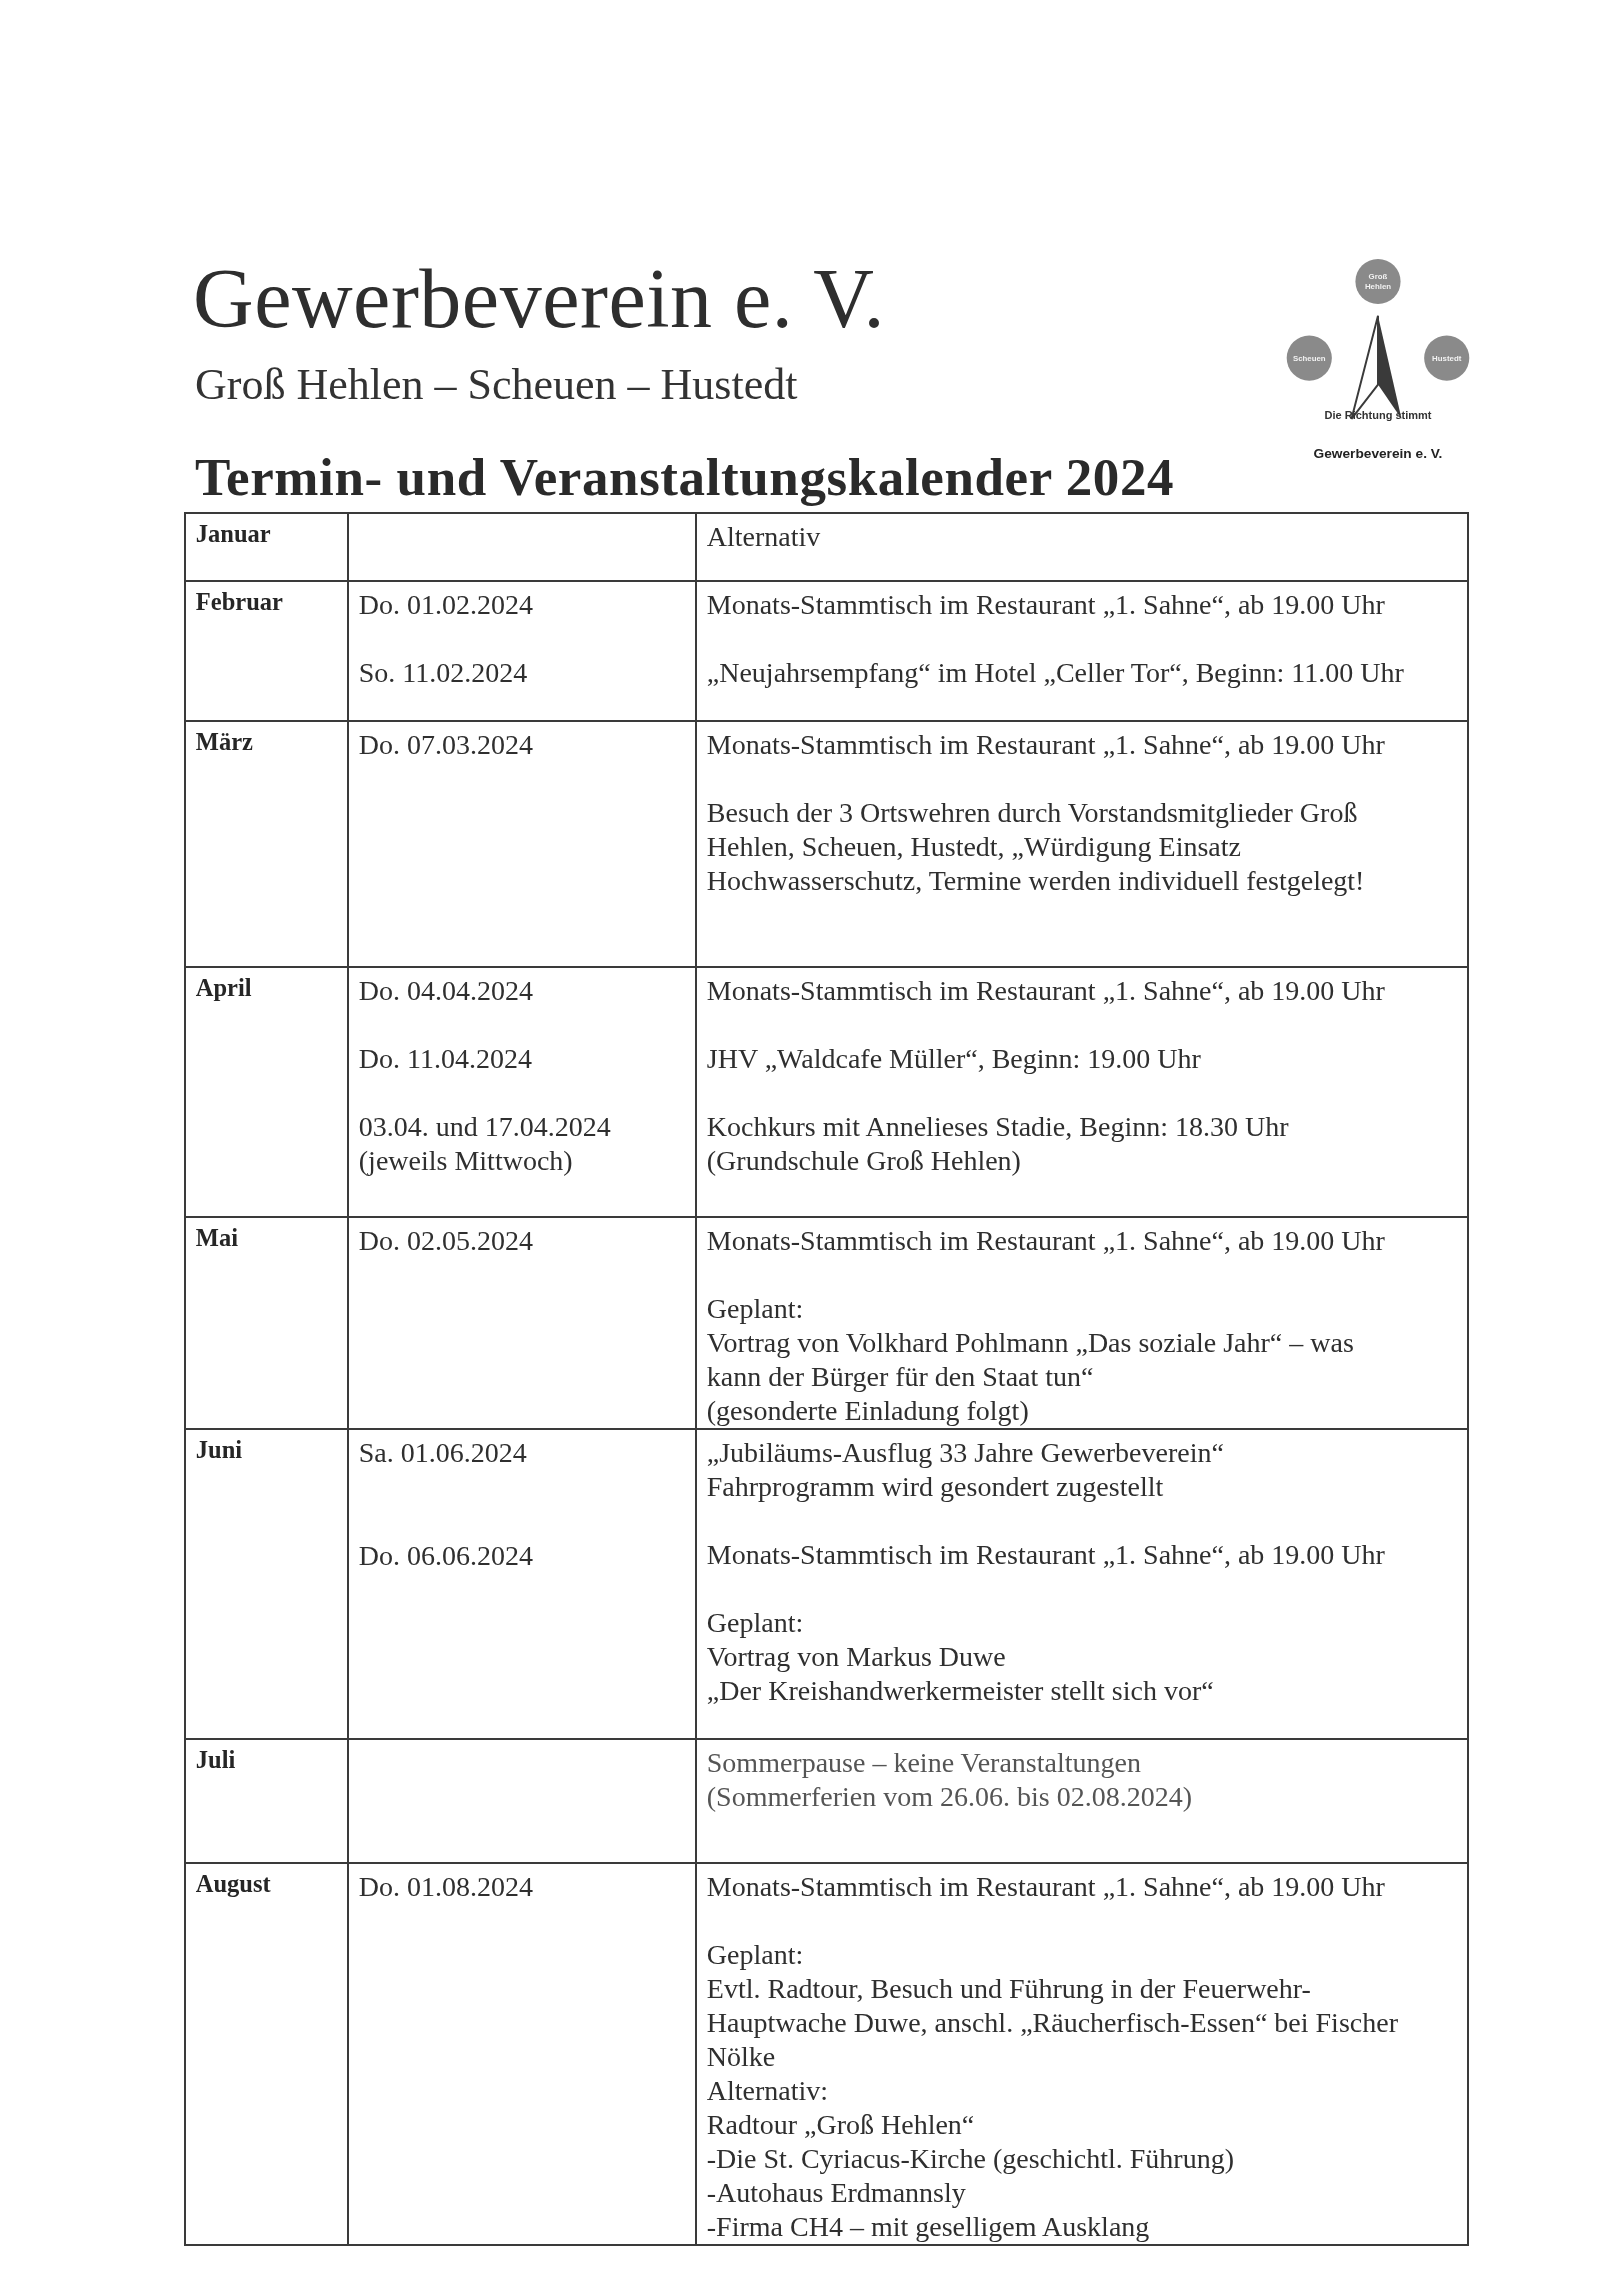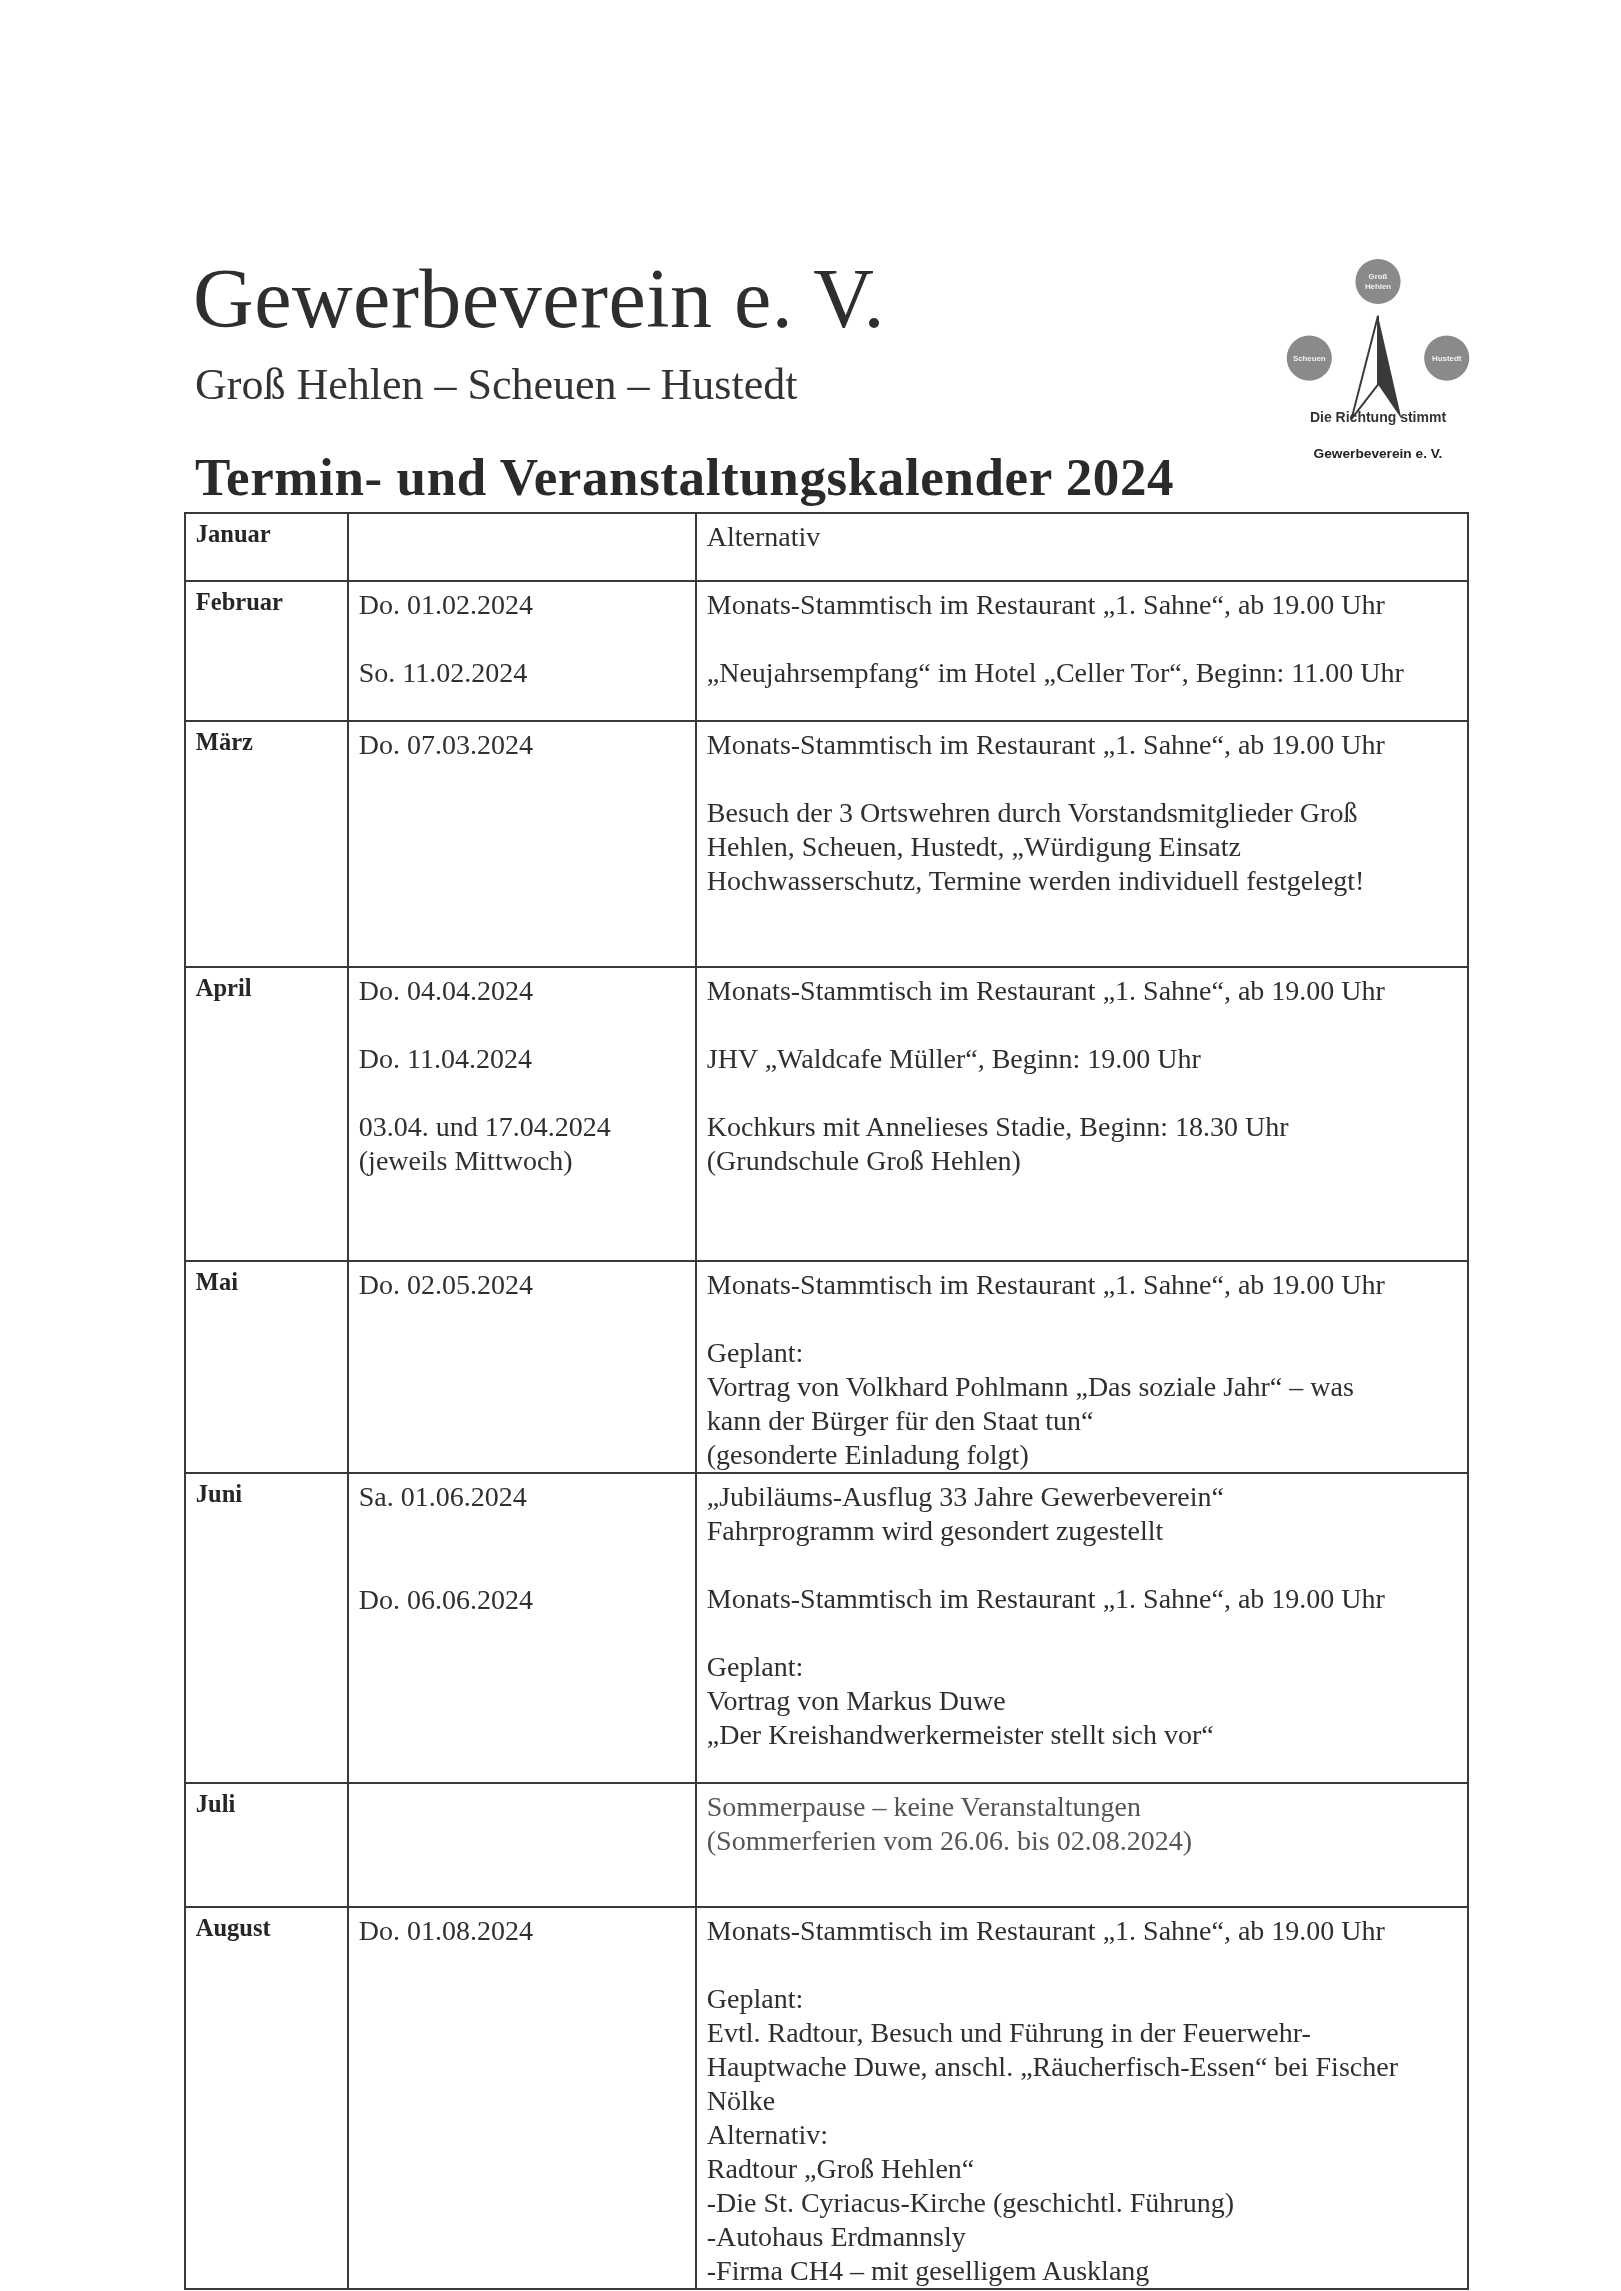--- a/index.html
+++ b/index.html
@@ -5,21 +5,21 @@
   html, body { margin: 0; padding: 0; background: #ffffff; }
   body { width: 1621px; height: 2292px; position: relative; overflow: hidden;
          font-family: "Liberation Serif", "DejaVu Serif", serif; color: #2b2b2b; }
   .title { position: absolute; left: 193px; top: 257px; font-size: 84px; line-height: 1; color: #2e2e2e; letter-spacing: 0.5px; margin: 0; font-weight: normal; }
   .subtitle { position: absolute; left: 195px; top: 363px; font-size: 44px; line-height: 1; color: #333; margin: 0; font-weight: normal; }
   .heading { position: absolute; left: 195px; top: 451px; font-size: 53px; line-height: 1; font-weight: bold; color: #2a2a2a; margin: 0; letter-spacing: 0.6px; }
 
   .logo { position: absolute; left: 1270px; top: 252px; width: 216px; height: 221px; }
   .logo svg { width: 216px; height: 221px; display: block; }
   .logo-tagline { position: absolute; left: 0; width: 216px; top: 157px; text-align: center;
-                  font-family: "Liberation Sans", "DejaVu Sans", sans-serif; font-weight: bold; font-size: 14px; color: #333; }
+                  font-family: "Liberation Sans", "DejaVu Sans", sans-serif; font-weight: bold; font-size: 11px; color: #333; }
   .logo-name { position: absolute; left: 0; width: 216px; top: 194px; text-align: center;
                font-family: "Liberation Sans", "DejaVu Sans", sans-serif; font-weight: bold; font-size: 13.7px; color: #222; }
 
   .calendar { position: absolute; left: 184px; top: 512px; width: 1285px; border-collapse: collapse; table-layout: fixed; padding-left: 48px; }
   .calendar td { border: 2px solid #3a3a3a; vertical-align: top; padding: 0; }
   .col-month { width: 163px; }
   .col-date { width: 348px; }
   .col-event { width: auto; }
   .month-cell { font-weight: bold; font-size: 24.5px; padding: 5.9px 0 0 9.8px !important; color: #262626; }
   .date-cell, .event-cell { font-size: 28px; line-height: 34px; color: #2f2f2f; }
@@ -95,21 +95,21 @@
             <span class="line">Monats-Stammtisch im Restaurant „1. Sahne“, ab 19.00 Uhr</span>
           </div>
           <div style="height: 34px;"></div>
           <div class="entry">
             <span class="line">Besuch der 3 Ortswehren durch Vorstandsmitglieder Groß</span>
             <span class="line">Hehlen, Scheuen, Hustedt, „Würdigung Einsatz</span>
             <span class="line">Hochwasserschutz, Termine werden individuell festgelegt!</span>
           </div>
         </td>
       </tr>
-      <tr style="height: 294px;">
+      <tr style="height: 250px;">
         <td class="month-cell"><span>April</span></td>
         <td class="date-cell">
           <span class="line">Do. 04.04.2024</span>
           <div style="height: 34px;"></div>
           <span class="line">Do. 11.04.2024</span>
           <div style="height: 34px;"></div>
           <span class="line">03.04. und 17.04.2024</span>
           <span class="line">(jeweils Mittwoch)</span>
         </td>
         <td class="event-cell">

